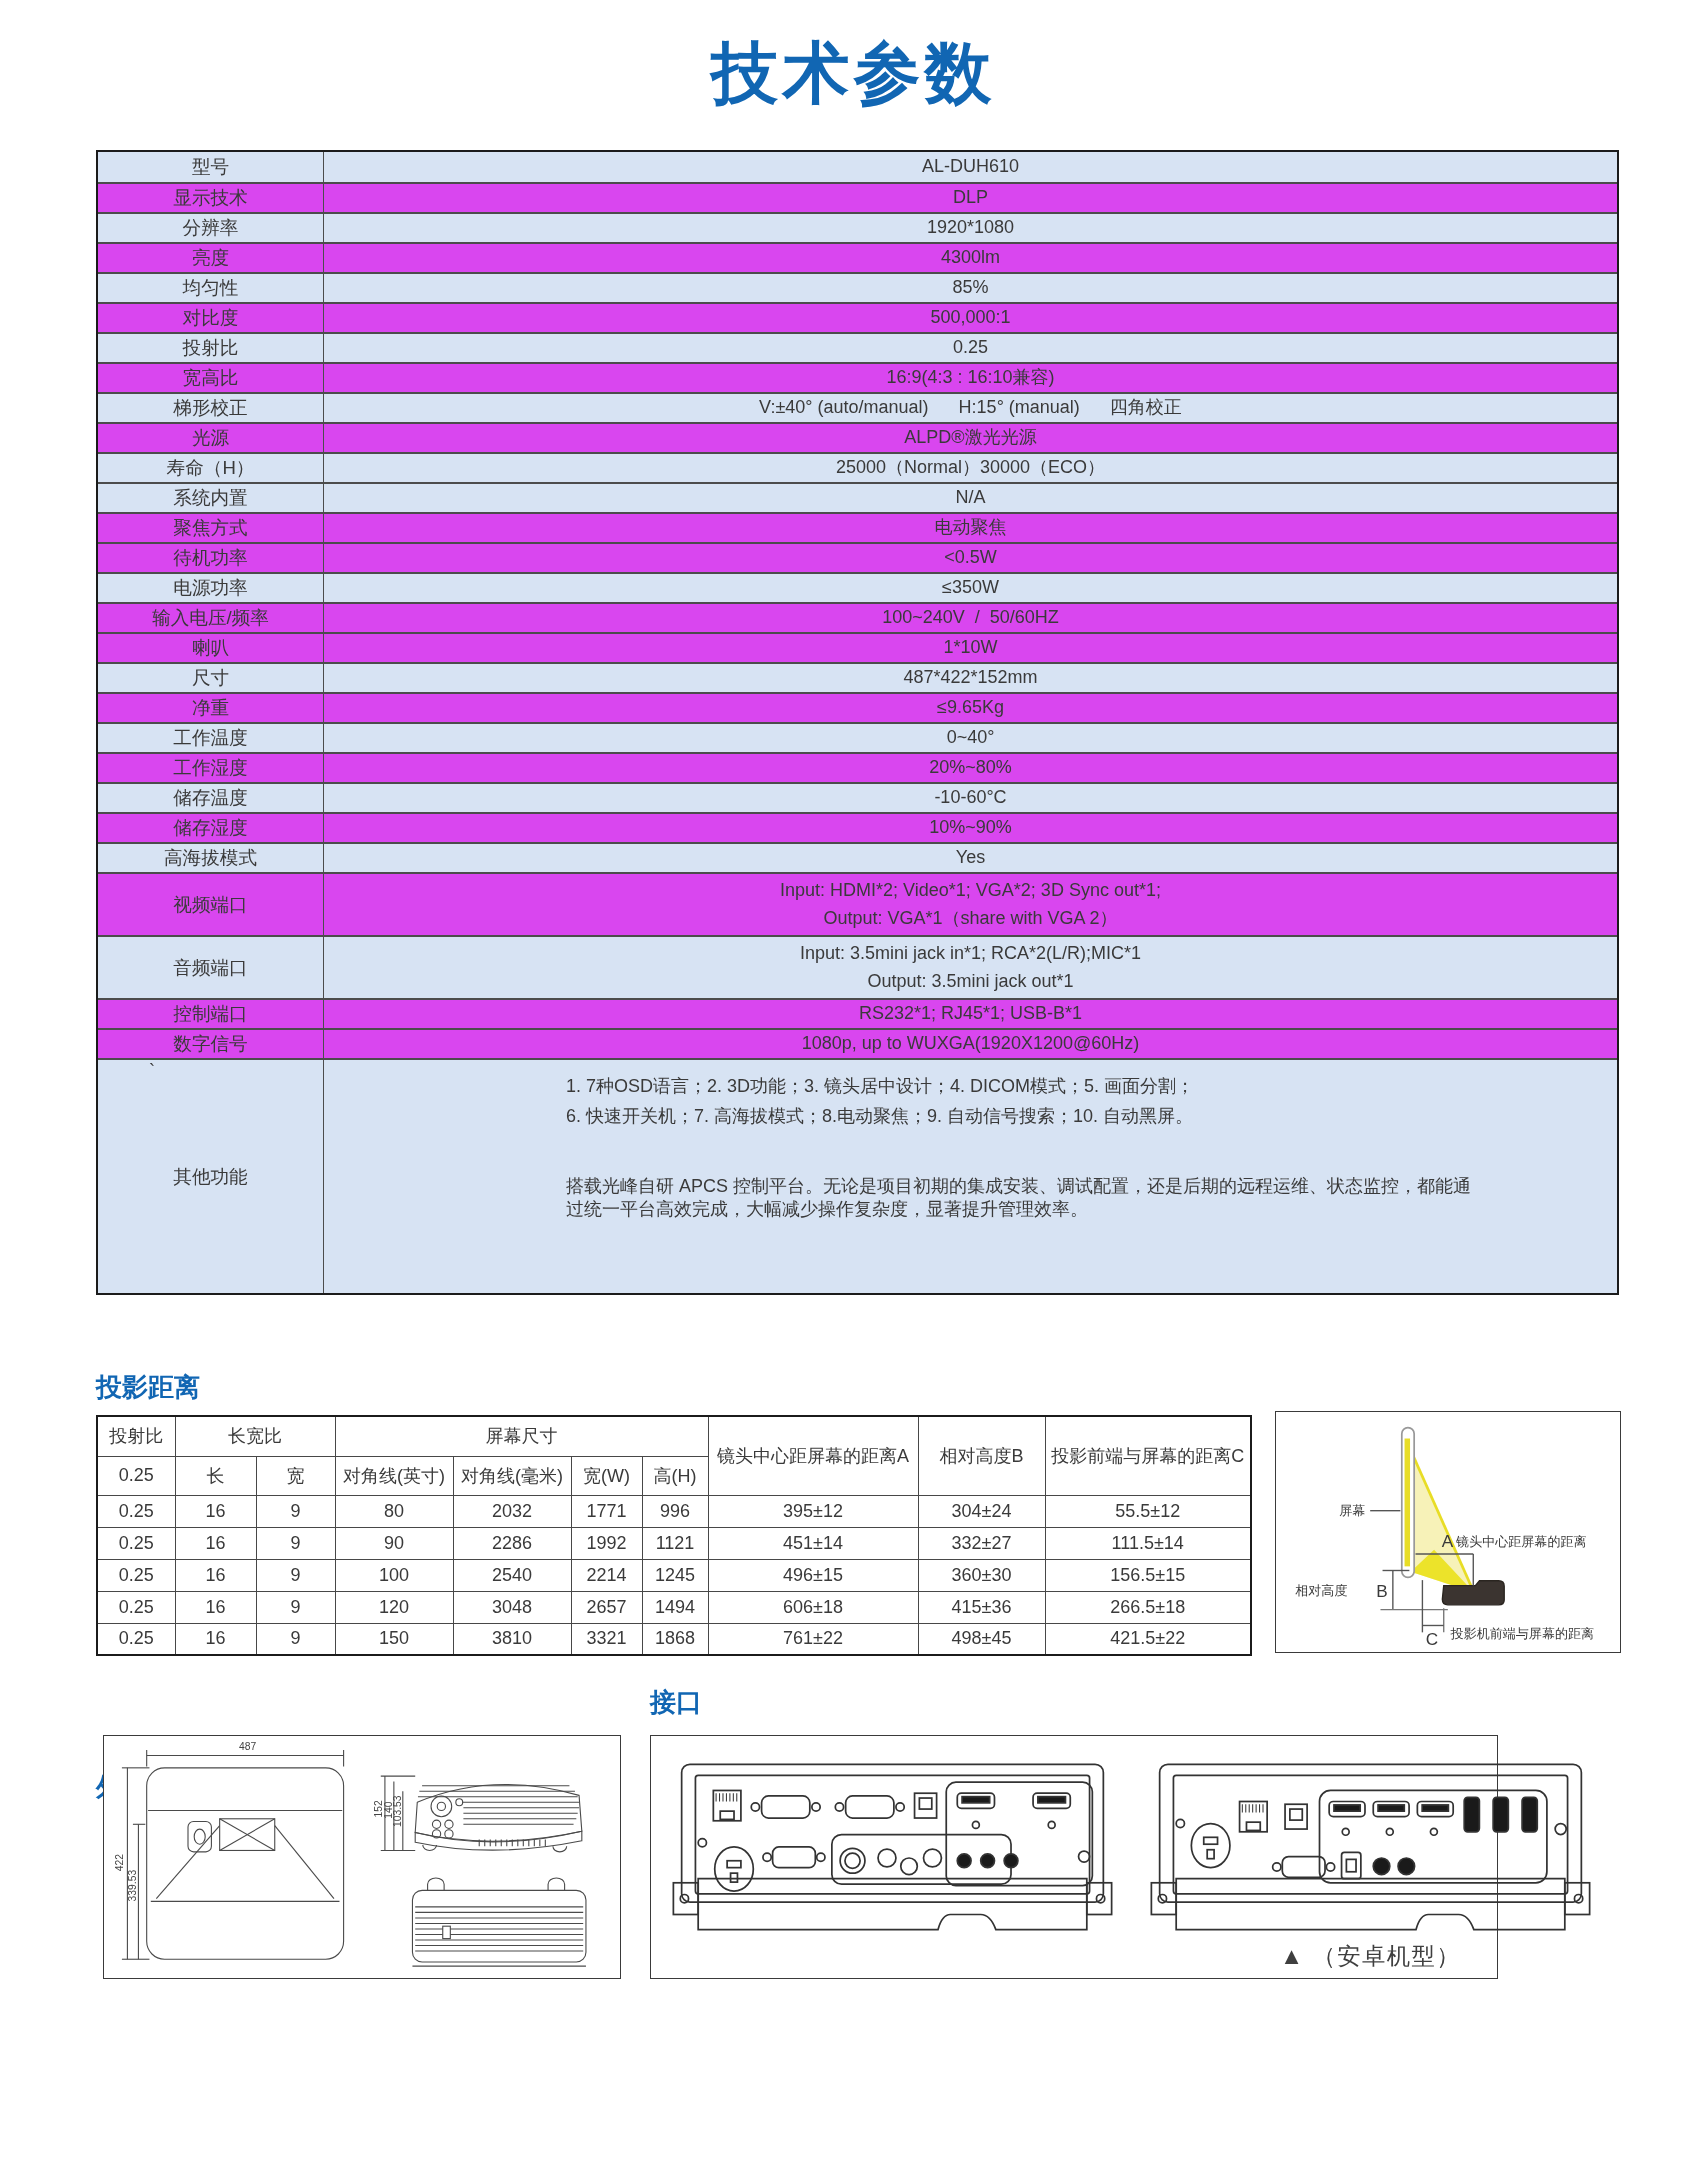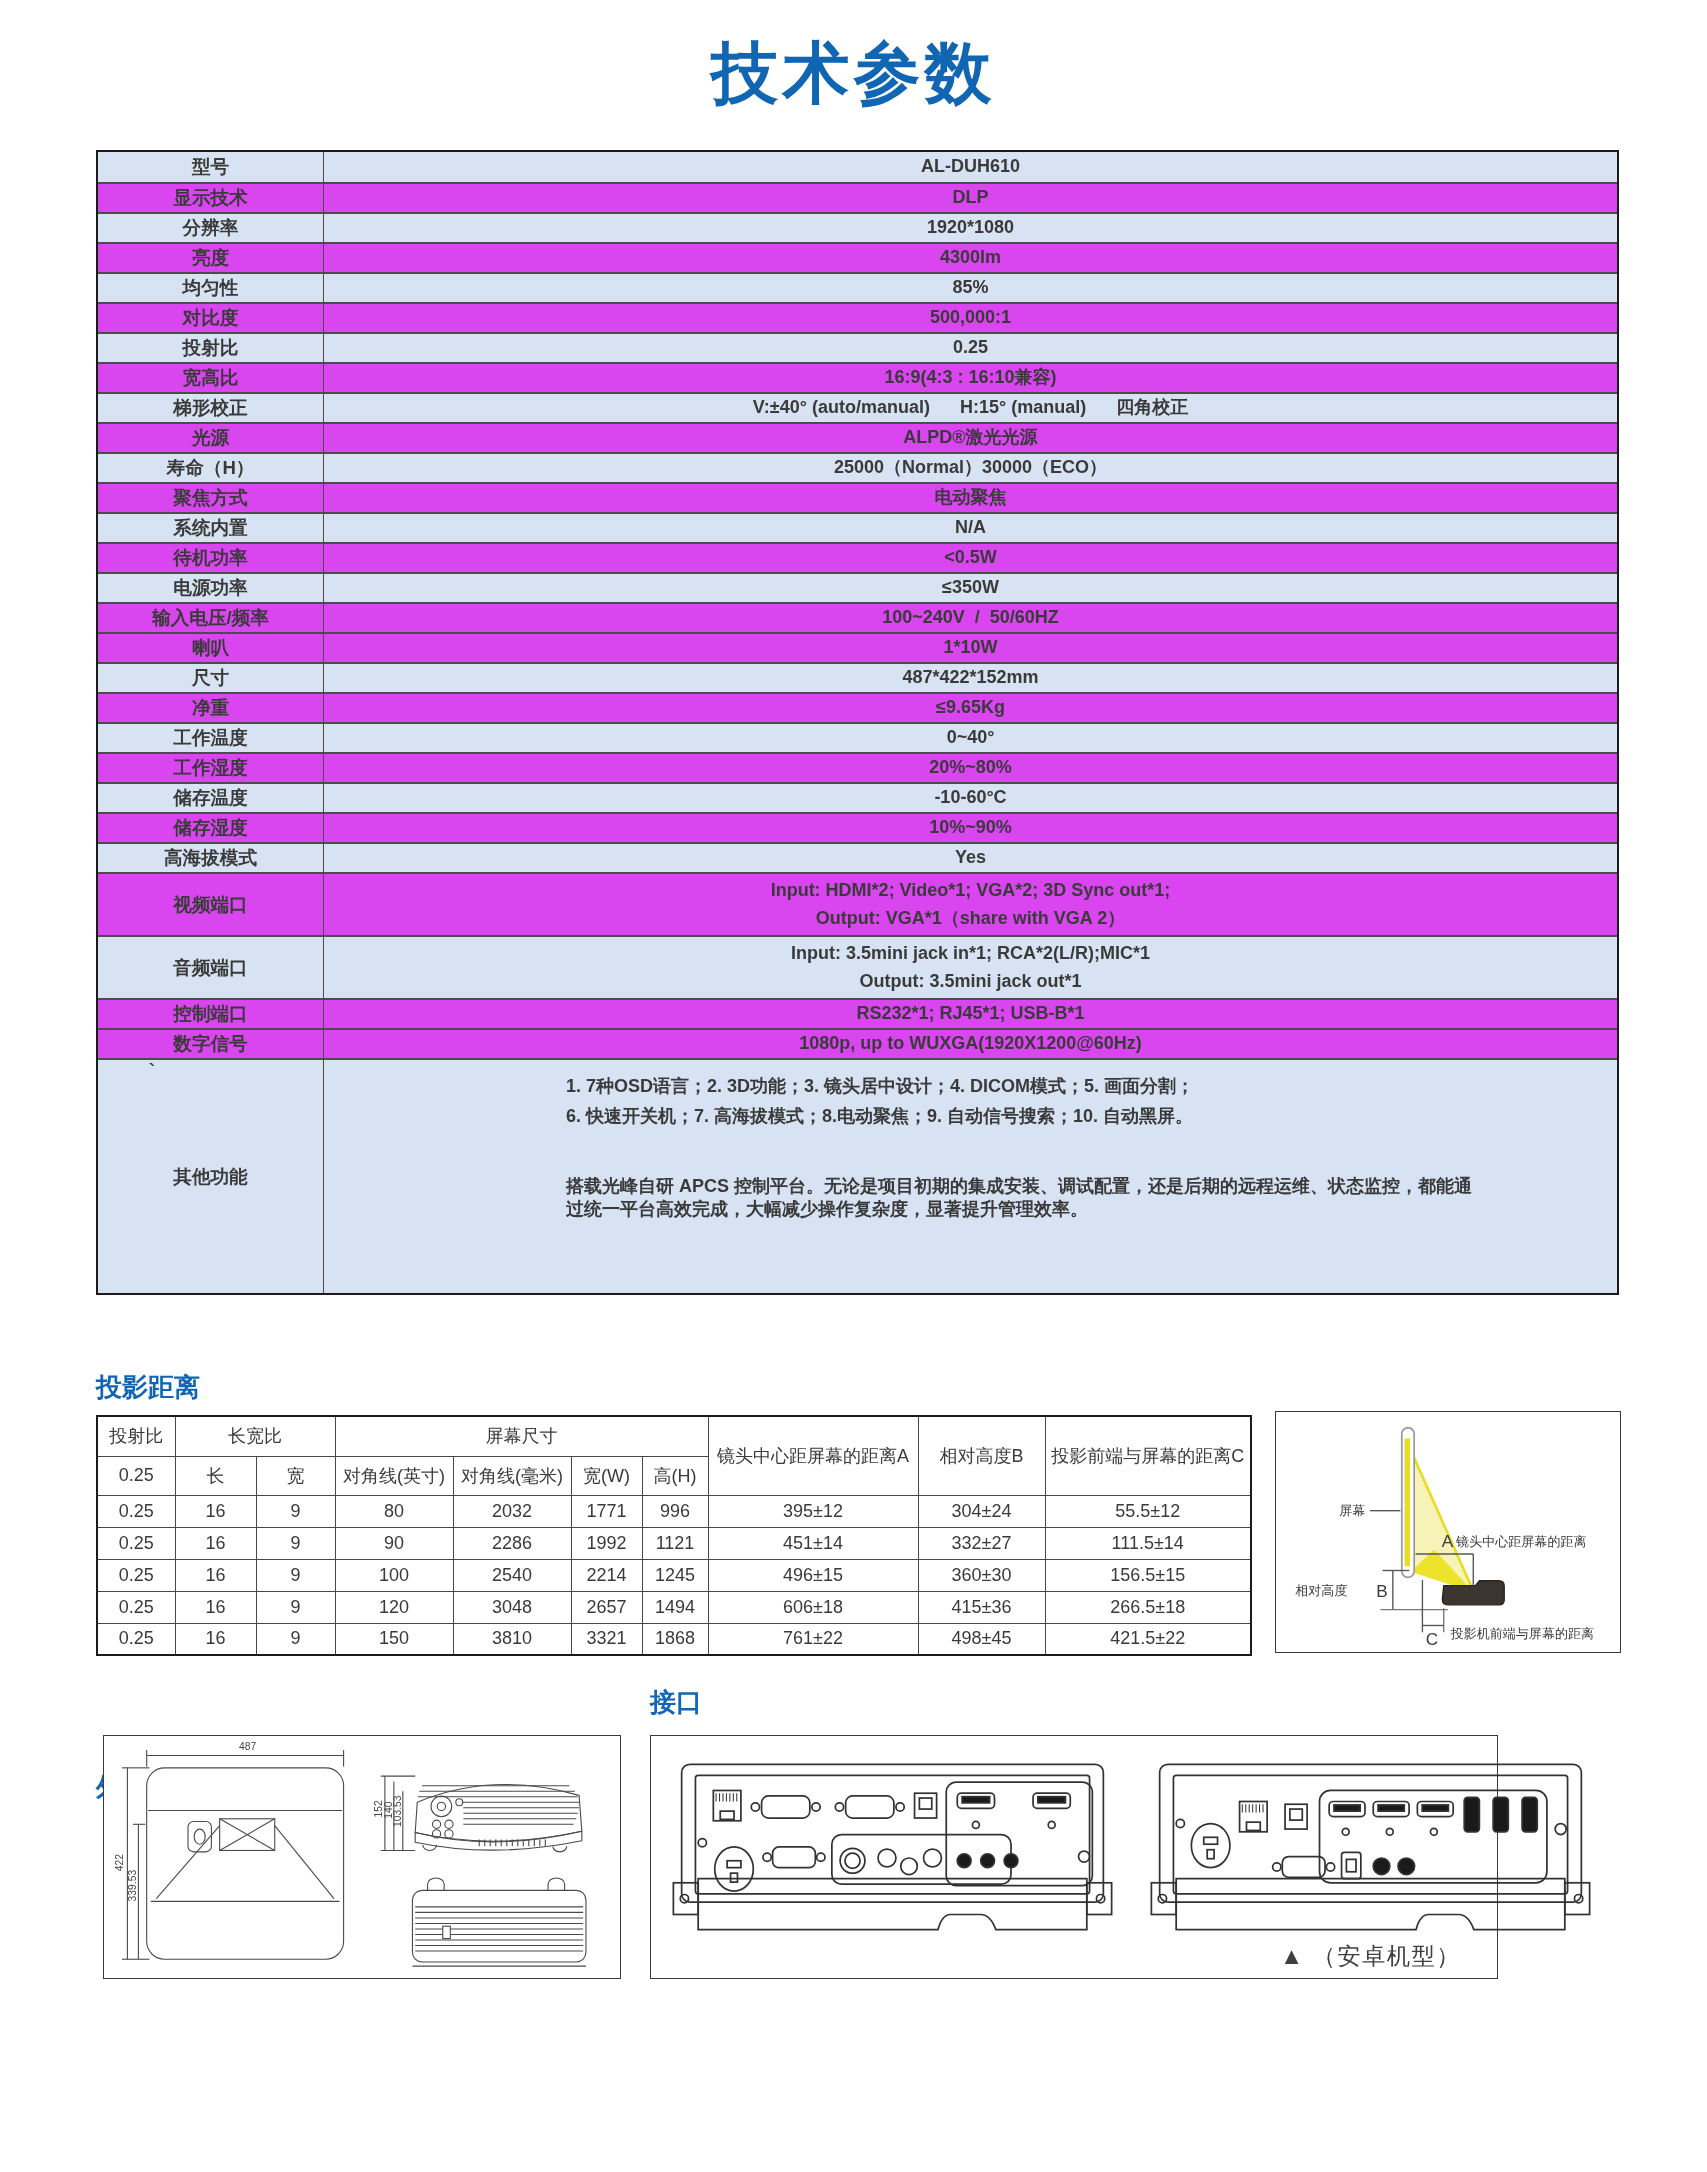--- a/index.html
+++ b/index.html
@@ -8,21 +8,21 @@
     font-family:"Liberation Sans","DejaVu Sans",sans-serif;color:#3a3a3a;
     overflow:hidden;
   }
   .page-title{
     position:absolute;top:27.5px;left:0;width:1707px;text-align:center;
     font-size:67px;font-weight:bold;color:#1166b3;letter-spacing:4.1px;
   }
   
   .spec-table{
     position:absolute;left:96px;top:150px;width:1523px;
-    border:2.1px solid #1b1b1b;box-sizing:border-box;background:#fff;font-weight:bold;
+    border:2.1px solid #1b1b1b;box-sizing:border-box;background:#fff;
   }
   .spec-row{display:flex;height:30px;background:#d946ef;border-top:2.1px solid #4c4c4c;box-sizing:border-box;}
   .spec-row:first-child{border-top:none;}
   .spec-row.tint{background:#d7e3f3;}
   .spec-row.multi{height:63px;}
   .spec-label{
     width:226px;flex:0 0 226px;border-right:1.4px solid #4c4c4c;box-sizing:border-box;
     display:flex;align-items:center;justify-content:center;
     font-size:18.6px;position:relative;text-align:center;
   }
@@ -109,27 +109,27 @@
         <div class="spec-value">V:±40° (auto/manual)      H:15° (manual)      四角校正</div>
       </div>
       <div class="spec-row">
         <div class="spec-label">光源</div>
         <div class="spec-value">ALPD®激光光源</div>
       </div>
       <div class="spec-row tint">
         <div class="spec-label">寿命（H）</div>
         <div class="spec-value">25000（Normal）30000（ECO）</div>
       </div>
+      <div class="spec-row tint">
+        <div class="spec-label">系统内置</div>
+        <div class="spec-value">N/A</div>
+      </div>
       <div class="spec-row">
         <div class="spec-label">聚焦方式</div>
         <div class="spec-value">电动聚焦</div>
-      </div>
-      <div class="spec-row tint">
-        <div class="spec-label">系统内置</div>
-        <div class="spec-value">N/A</div>
       </div>
       <div class="spec-row">
         <div class="spec-label">待机功率</div>
         <div class="spec-value">&lt;0.5W</div>
       </div>
       <div class="spec-row tint">
         <div class="spec-label">电源功率</div>
         <div class="spec-value">≤350W</div>
       </div>
       <div class="spec-row">

